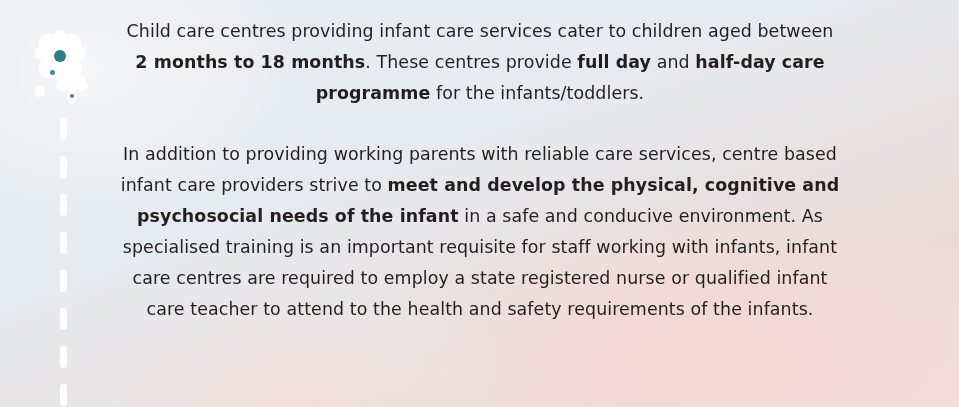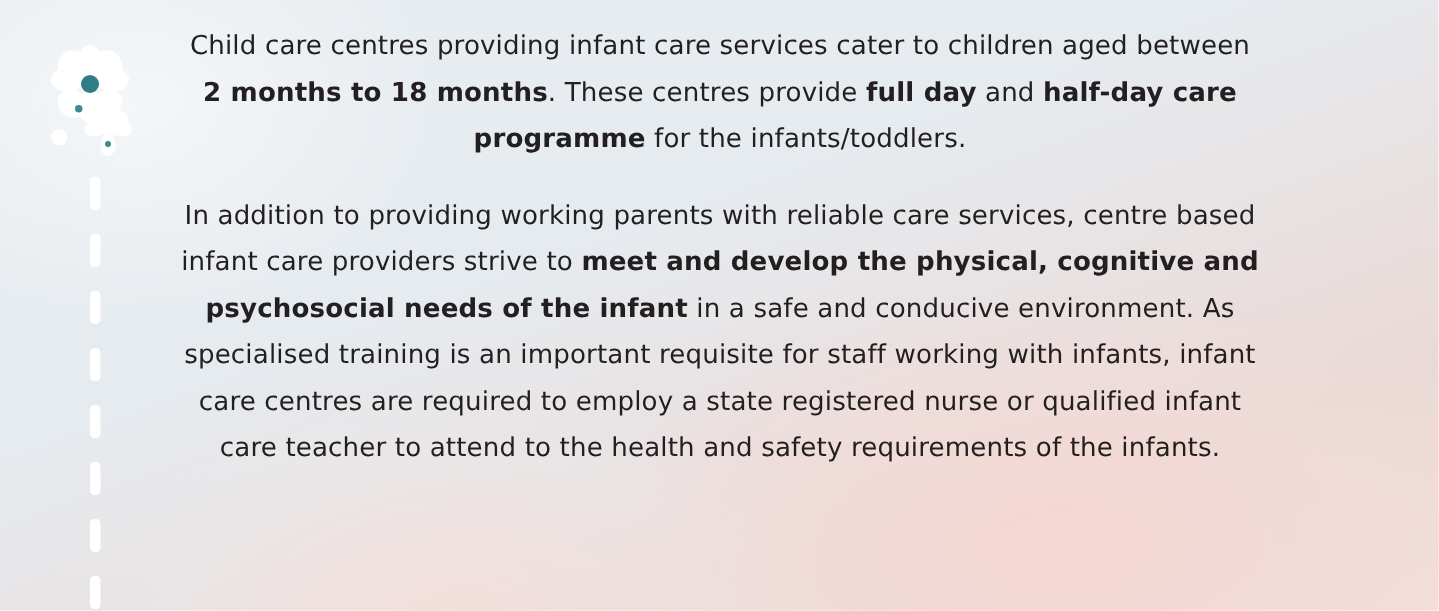--- a/index.html
+++ b/index.html
@@ -107,21 +107,21 @@
   }
   p {
     margin: 0;
     text-align: center;
     color: #231f20;
     font-size: 17.4px;
     line-height: 31px;
     letter-spacing: 0.1px;
   }
   p.para-2 {
-    margin-top: 20px;
+    margin-top: 30px;
   }
   .b {
     font-weight: bold;
   }
 </style>
 </head>
 <body>
 
 <div class="page">
 

